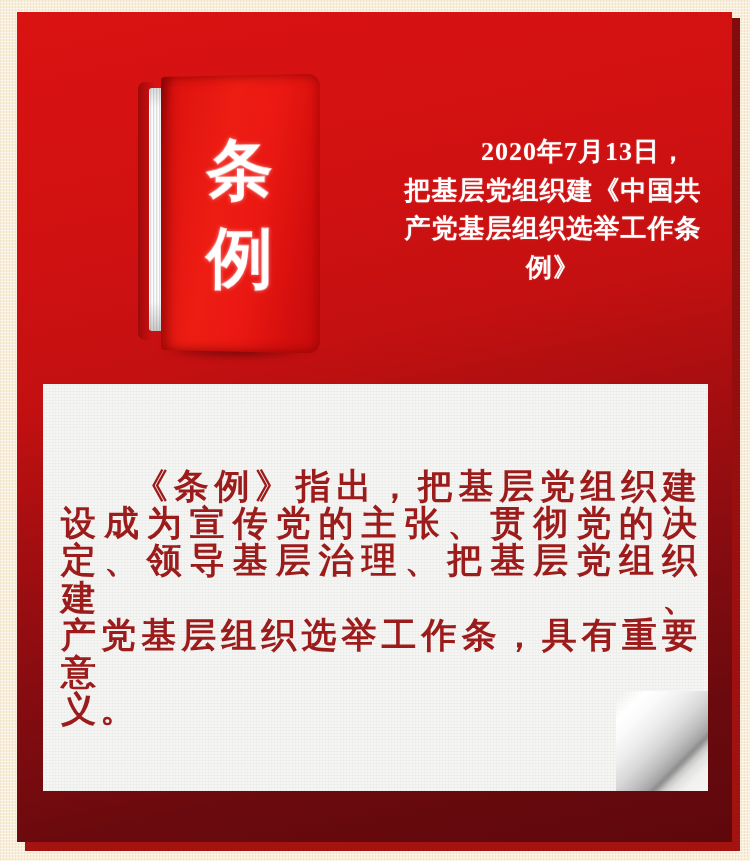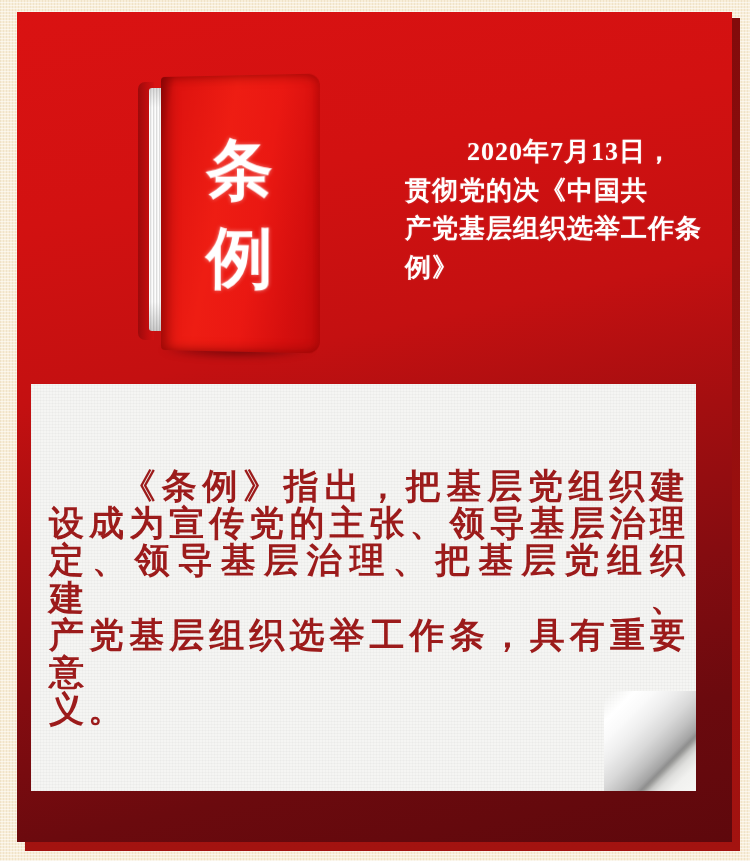--- a/index.html
+++ b/index.html
@@ -59,31 +59,31 @@
     box-shadow: inset 7px 0 12px rgba(110,0,0,0.55), inset -4px 0 8px rgba(140,0,0,0.35);
   }
   .cover-title { padding-top: 50px; text-align: center; }
   .cover-char {
     font-family: "Liberation Sans", "DejaVu Sans", sans-serif;
     font-weight: 700; font-size: 66px; line-height: 87px; color: #ffffff;
     text-shadow: 0 0 4px rgba(255,255,255,0.45);
   }
 
   
-  .intro { position: absolute; left: 388px; top: 121px; width: 320px; }
+  .intro { position: absolute; left: 376px; top: 121px; width: 320px; text-align: center; }
   .intro-line {
     color: #ffffff; font-size: 26px; line-height: 38.5px; letter-spacing: 1px;
     font-weight: 700; white-space: nowrap;
     text-shadow: 0 0 2px rgba(255,255,255,0.25);
   }
   .intro-line.indent { padding-left: 62px; }
 
   
   .card {
-    position: absolute; left: 14px; top: 372px; width: 665px; height: 407px;
+    position: absolute; left: 26px; top: 372px; width: 665px; height: 407px;
     background-color: #f5f5f3; overflow: hidden;
     background-image:
       repeating-linear-gradient(0deg, rgba(0,0,0,0.022) 0 1px, rgba(0,0,0,0) 1px 3px),
       repeating-linear-gradient(90deg, rgba(0,0,0,0.018) 0 1px, rgba(0,0,0,0) 1px 3px);
   }
   .quote { position: absolute; left: 18px; top: 84px; width: 640px; }
   .quote-line {
     color: #9c1b1b; font-size: 35px; line-height: 37.2px; letter-spacing: 4px;
     font-weight: 700;
     text-align: justify; text-align-last: justify;
@@ -117,29 +117,29 @@
       <div class="book-front-cover">
         <div class="cover-title">
           <div class="cover-char">条</div>
           <div class="cover-char">例</div>
         </div>
       </div>
     </div>
 
     <div class="intro">
       <div class="intro-line indent">2020年7月13日，</div>
-      <div class="intro-line">贯彻党的决《中国共</div>
+      <div class="intro-line">把基层党组织建《中国共</div>
       <div class="intro-line">产党基层组织选举工作条</div>
       <div class="intro-line">例》</div>
     </div>
 
     <div class="card">
       <div class="quote">
         <div class="quote-line first">《条例》指出，把基层党组织建</div>
-        <div class="quote-line">设成为宣传党的主张、领导基层治理</div>
+        <div class="quote-line">设成为宣传党的主张、贯彻党的决</div>
         <div class="quote-line">定、领导基层治理、把基层党组织建、</div>
         <div class="quote-line">产党基层组织选举工作条，具有重要意</div>
         <div class="quote-line last">义。</div>
       </div>
       <div class="page-curl"></div>
     </div>
 
   </div>
 </div>
 

